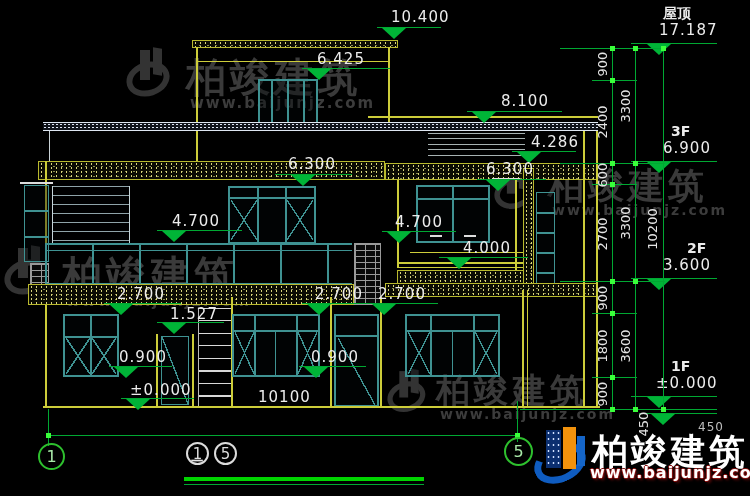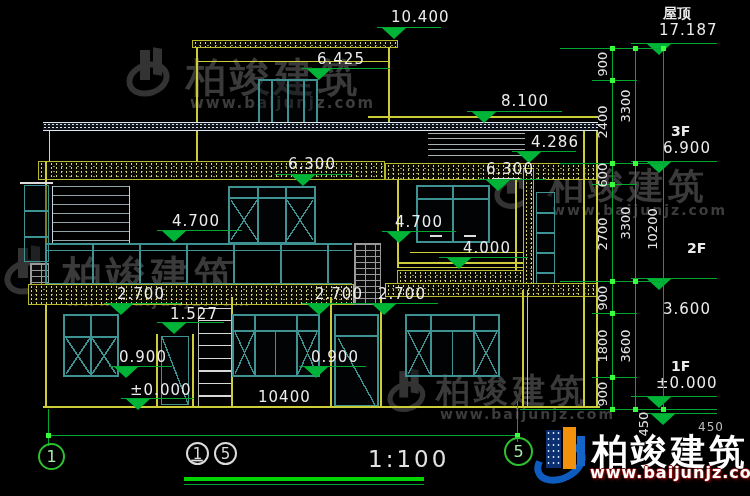--- a/index.html
+++ b/index.html
@@ -210,33 +210,32 @@
     <span class="xc" style="left:68px;top:16px;width:22px;height:42px;"></span>
   </div>
 
   <div class="yl" style="left:43px;top:406px;width:557px;height:2px;"></div>
 
   <div class="gl" style="left:48px;top:409px;width:1px;height:37px;"></div>
   <div class="gl" style="left:517px;top:401px;width:1px;height:41px;"></div>
   <div class="gl" style="left:48px;top:435px;width:470px;height:1px;"></div>
   <div class="tick" style="left:46px;top:433px;"></div>
   <div class="tick" style="left:515px;top:433px;"></div>
-  <span class="lvl" style="left:258px;top:388px;">10400</span>
+  <span class="lvl" style="left:258px;top:388px;">10100</span>
 
   <div class="bub" style="left:38px;top:443px;width:27px;height:27px;">
     <span style="position:static;">1</span>
   </div>
   <div class="bub" style="left:504px;top:437px;width:29px;height:29px;">
     <span style="position:static;">5</span>
   </div>
 
   <div class="title" style="left:184px;top:442px;">
     <span class="tc">1</span><span style="position:static;">－</span><span class="tc">5</span>
   </div>
-  <span class="tscale" style="left:368px;top:446px;">1:100</span>
   <div style="left:184px;top:477px;width:240px;height:4px;background:#00d400;"></div>
   <div style="left:184px;top:484px;width:240px;height:1px;background:#00a832;"></div>
 
   <div class="cl" style="left:533px;top:424px;width:58px;height:62px;">
     <span class="sw"></span>
     <span class="dk"></span>
     <span class="or"></span>
     <span class="bl"></span>
   </div>
   <span class="logo-cn" style="left:592px;top:428px;">柏竣建筑</span>
@@ -292,21 +291,21 @@
     <div class="tri" style="left: 126px; top: 399px;"></div>
     <span class="flab" style="left: 663px; top: 5px;">屋顶</span>
     <span class="lvl" style="left: 659px; top: 21px;">17.187</span>
     <div class="gl" style="left: 631px; top: 43px; width: 86px; height: 1px;"></div>
     <div class="tri" style="left: 647px; top: 44px;"></div>
     <span class="flab" style="left: 671px; top: 123px;">3F</span>
     <span class="lvl" style="left: 663px; top: 139px;">6.900</span>
     <div class="gl" style="left: 631px; top: 161px; width: 86px; height: 1px;"></div>
     <div class="tri" style="left: 647px; top: 162px;"></div>
     <span class="flab" style="left: 671px; top: 240px; margin-left: 16px;">2F</span>
-    <span class="lvl" style="left: 663px; top: 256px; margin-top: 44px;">3.600</span>
+    <span class="lvl" style="left: 663px; top: 256px;">3.600</span>
     <div class="gl" style="left: 631px; top: 278px; width: 86px; height: 1px;"></div>
     <div class="tri" style="left: 647px; top: 279px;"></div>
     <span class="flab" style="left: 671px; top: 358px;">1F</span>
     <span class="lvl" style="left: 656px; top: 374px;">±0.000</span>
     <div class="gl" style="left: 631px; top: 396px; width: 86px; height: 1px;"></div>
     <div class="tri" style="left: 647px; top: 397px;"></div>
     <div class="gl" style="left: 639px; top: 413px; width: 78px; height: 1px;"></div>
     <div class="tri" style="left: 651px; top: 414px;"></div>
     <span class="lvl" style="left: 698px; top: 420px; font-size: 12px; color: rgb(189, 189, 189);">450</span>
     <div class="gl" style="left: 612px; top: 48px; width: 1px; height: 362px;"></div>

